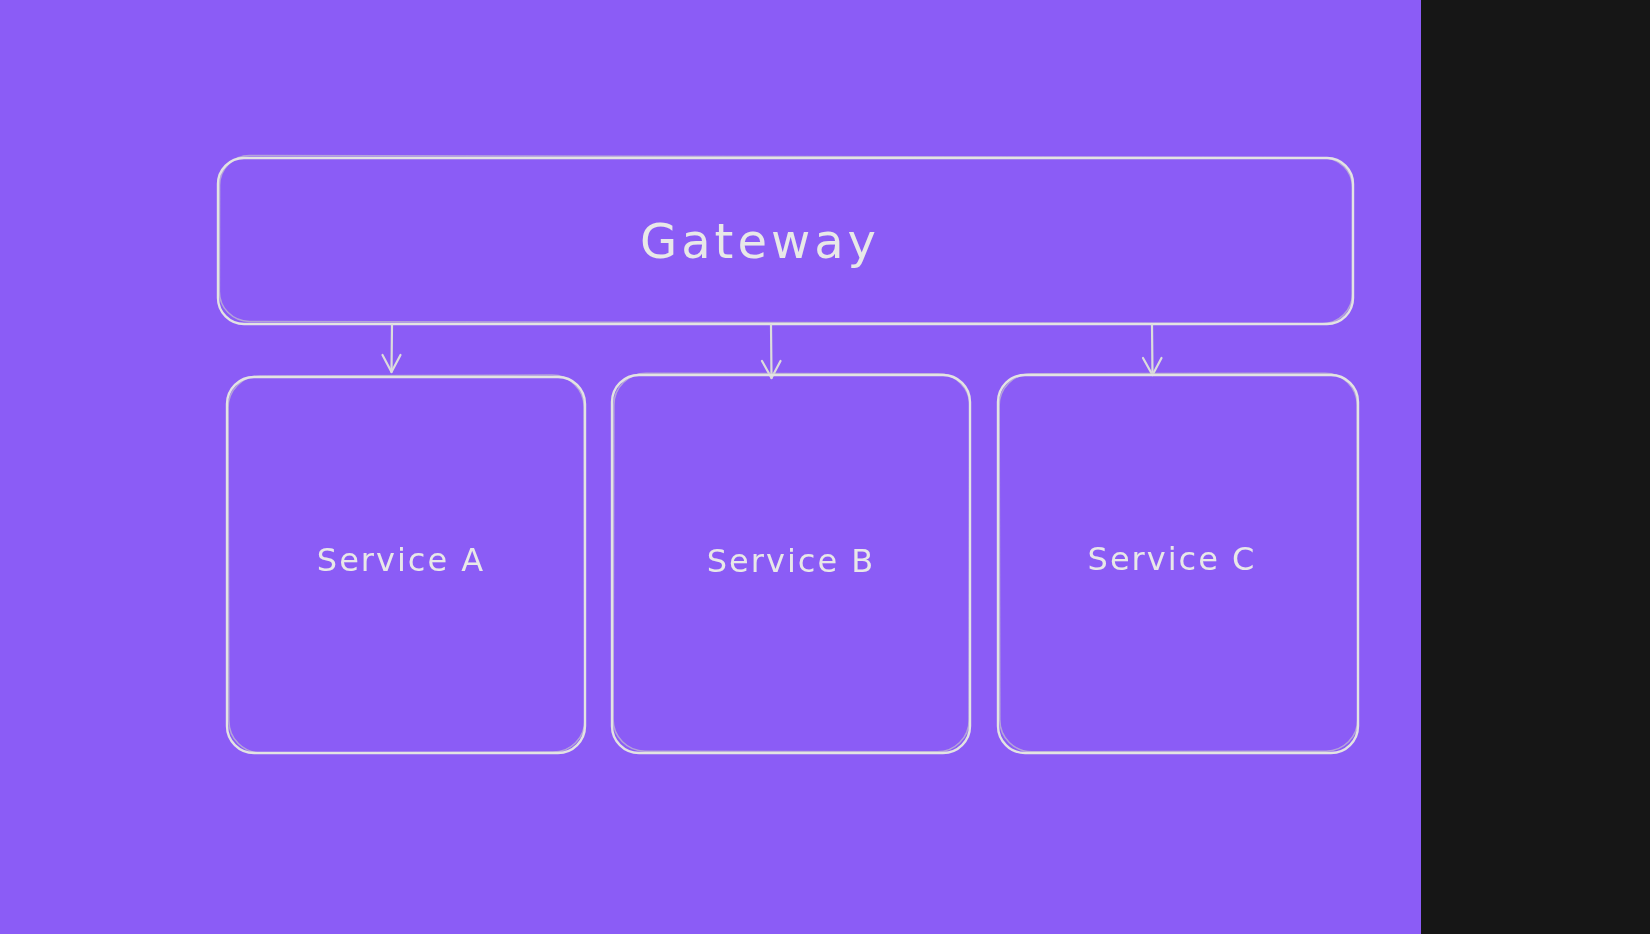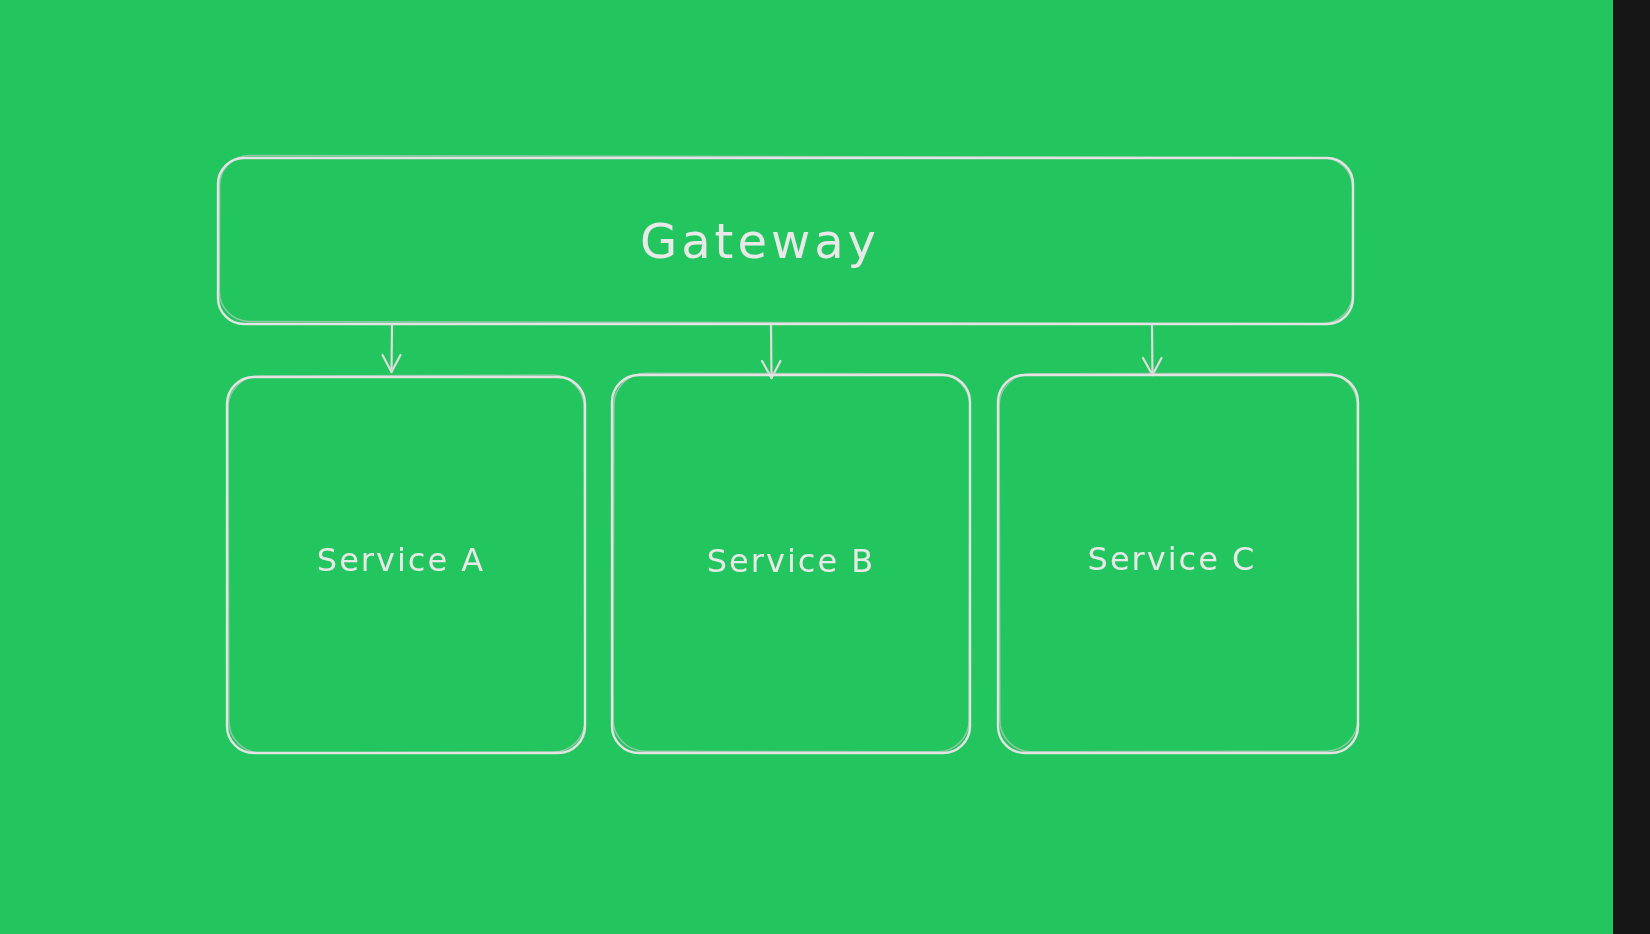--- a/index.html
+++ b/index.html
@@ -6,23 +6,23 @@
     margin: 0;
     padding: 0;
     width: 1650px;
     height: 934px;
     background: #161616;
     overflow: hidden;
     font-family: "DejaVu Sans", sans-serif;
   }
   .stage {
     position: relative;
-    width: 1613px;
+    width: 1421px;
     height: 934px;
-    background: #22c55e;
+    background: #8b5cf6;
   }
   svg { display: block; }
   .sketch {
     fill: none;
     stroke: #e3e3e3;
     stroke-width: 2.4;
     stroke-linecap: round;
     stroke-linejoin: round;
   }
   .sketch.ghost {

